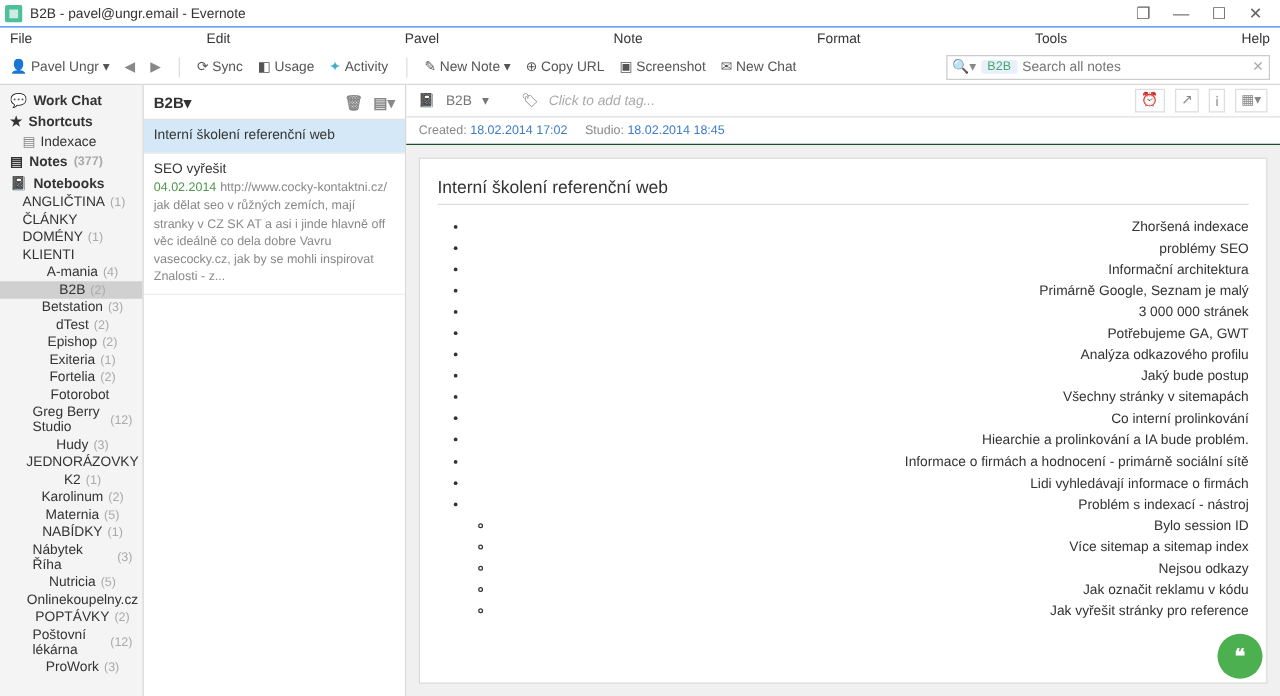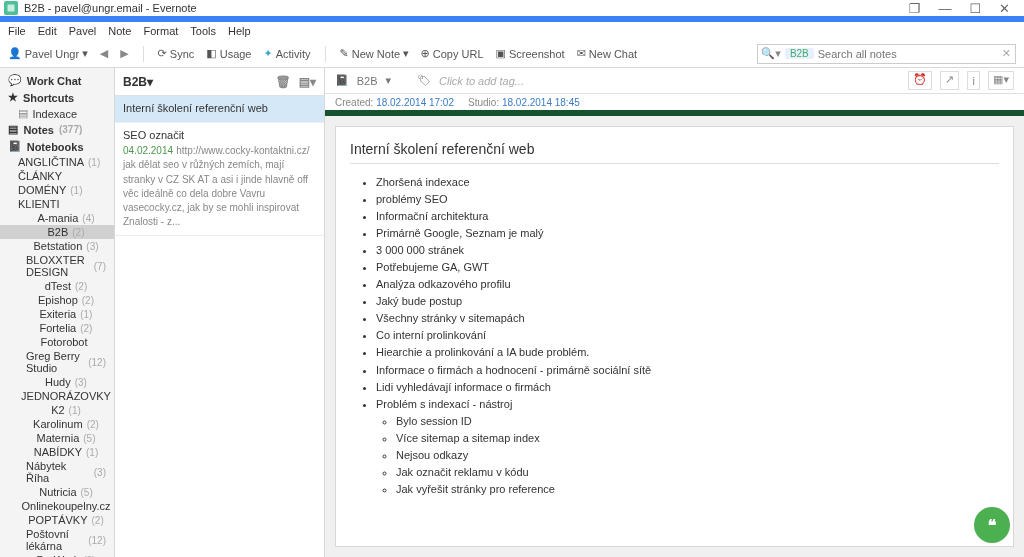--- a/index.html
+++ b/index.html
@@ -1,22 +1,22 @@
 <!DOCTYPE html>
 <html><head>
 <meta charset="utf-8">
 <style>
 * { box-sizing: border-box; margin: 0; padding: 0; }
 body { font-family: "Segoe UI", Tahoma, sans-serif; font-size: 11px; color: #333; background: #fff; height: 557px; width: 1024px; overflow: hidden; position: relative; }
-.titlebar { height: 22px; background: #fff; border-bottom: 6px solid #3b82f6; display: flex; align-items: center; padding: 0 4px; }
+.titlebar { height: 22px; background: #fff; border-bottom: 1px solid #3b82f6; display: flex; align-items: center; padding: 0 4px; }
 .titlebar .tb-icon { width: 14px; height: 14px; margin-right: 6px; }
 .titlebar .tb-title { font-size: 11px; }
 .titlebar .tb-controls { margin-left: auto; display: flex; gap: 18px; padding-right: 10px; }
 .titlebar .tb-controls span { font-size: 13px; color: #666; cursor: pointer; }
-.menubar { height: 18px; padding: 0 8px; display: flex; gap: 12px; font-size: 11px; align-items: center; }
+.menubar { height: 18px; padding: 0 8px; display: flex; gap: 12px; font-size: 11px; align-items: center; justify-content: space-between; }
 .menubar span { cursor: pointer; }
 .toolbar { height: 28px; border-bottom: 1px solid #d8d8d8; display: flex; align-items: center; padding: 0 8px; gap: 12px; font-size: 11px; color: #555; }
 .toolbar .tb-item { display: flex; align-items: center; gap: 3px; cursor: pointer; }
 .toolbar .tb-sep { width: 1px; height: 16px; background: #ddd; margin: 0 2px; }
 .toolbar .search { margin-left: auto; display: flex; align-items: center; border: 1px solid #ccc; height: 20px; padding: 0 4px; }
 .toolbar .search .tag { background: #e8f0fe; color: #4a6; padding: 0 5px; margin: 0 4px; font-size: 10px; border-radius: 2px; }
 .toolbar .search input { border: none; outline: none; font-size: 11px; width: 180px; color: #999; }
 .main { display: flex; height: calc(100% - 68px); }
 .sidebar { width: 115px; background: #f4f4f4; border-right: 1px solid #d8d8d8; overflow-y: auto; padding: 4px 0; font-size: 11px; }
 .sidebar .sb-section { display: flex; align-items: center; gap: 5px; padding: 2px 8px; font-weight: bold; cursor: pointer; }
@@ -32,26 +32,26 @@
 .notelist .note-card.selected { background: #d5e8f7; }
 .notelist .note-card .nc-title { font-size: 11px; color: #333; margin-bottom: 2px; }
 .notelist .note-card .nc-date { color: #4d964a; font-size: 10px; display: inline; }
 .notelist .note-card .nc-snip { color: #888; font-size: 10px; display: inline; line-height: 1.3; }
 .notelist .note-card .nc-body { line-height: 1.3; }
 .notepane { flex: 1; display: flex; flex-direction: column; }
 .notepane .np-toolbar { height: 26px; border-bottom: 1px solid #e0e0e0; display: flex; align-items: center; padding: 0 10px; gap: 10px; }
 .notepane .np-toolbar .np-left { display: flex; align-items: center; gap: 8px; font-size: 11px; color: #777; }
 .notepane .np-toolbar .np-right { margin-left: auto; display: flex; gap: 8px; color: #888; }
 .notepane .np-toolbar .np-right span { border: 1px solid #ddd; padding: 1px 4px; font-size: 11px; cursor: pointer; }
-.notepane .np-meta { height: 22px; padding: 0 10px; display: flex; align-items: center; gap: 14px; font-size: 10px; color: #888; border-bottom: 6px solid #14532d; }
+.notepane .np-meta { height: 22px; padding: 0 10px; display: flex; align-items: center; gap: 14px; font-size: 10px; color: #888; border-bottom: 1px solid #14532d; }
 .notepane .np-meta .val { color: #3b7bc7; }
 .notepane .np-content { flex: 1; background: #f0f0f0; padding: 10px; overflow-y: auto; }
 .notepane .paper { background: #fff; border: 1px solid #d8d8d8; padding: 14px; min-height: 100%; }
 .notepane .paper h2 { font-size: 14px; font-weight: normal; border-bottom: 1px solid #ddd; padding-bottom: 6px; margin-bottom: 10px; }
-.notepane .paper ul { padding-left: 26px; font-size: 11px; line-height: 1.55; }
+.notepane .paper ul { padding-left: 26px; font-size: 11px; line-height: 1.55; text-align: right; }
 .notepane .paper ul ul { padding-left: 20px; }
 .fab { position: absolute; bottom: 14px; right: 14px; width: 36px; height: 36px; background: #4caf50; border-radius: 50%; display: flex; align-items: center; justify-content: center; color: #fff; font-size: 16px; font-weight: bold; cursor: pointer; }
 </style>
 </head>
 <body>
 
 <div class="titlebar">
   <svg class="tb-icon" viewBox="0 0 16 16">
       <rect width="16" height="16" fill="#4dbf99" rx="2"></rect>
       <path d="M4 4 h8 v8 h-8z" fill="#fff" opacity="0.7"></path>
@@ -170,24 +170,20 @@
         </div>
         <div class="sb-item sb-sub active">
           <span>B2B</span> 
           <span class="count">(2)</span>
         </div>
         <div class="sb-item sb-sub">
           <span>Betstation</span> 
           <span class="count">(3)</span>
         </div>
         <div class="sb-item sb-sub">
-          <span>BLOXXTER DESIGN</span> 
-          <span class="count">(7)</span>
-        </div>
-        <div class="sb-item sb-sub">
           <span>dTest</span> 
           <span class="count">(2)</span>
         </div>
         <div class="sb-item sb-sub">
           <span>Epishop</span> 
           <span class="count">(2)</span>
         </div>
         <div class="sb-item sb-sub">
           <span>Exiteria</span> 
           <span class="count">(1)</span>
@@ -260,21 +256,21 @@
       <div class="nl-icons">
         <span>🗑</span>
         <span>▤▾</span>
       </div>
     </div>
     <div class="nl-body" id="nlbody">
         <div class="note-card selected">
           <div class="nc-title">Interní školení referenční web</div>
         </div>
         <div class="note-card">
-          <div class="nc-title">SEO označit</div>
+          <div class="nc-title">SEO vyřešit</div>
           <div class="nc-body"><span class="nc-date">04.02.2014</span> <span class="nc-snip">http://www.cocky-kontaktni.cz/ jak dělat seo v růžných zemích, mají stranky v CZ SK AT a asi i jinde hlavně off věc ideálně co dela dobre Vavru vasecocky.cz, jak by se mohli inspirovat Znalosti - z...</span></div>
         </div>
       </div>
   </div>
 
   <div class="notepane">
     <div class="np-toolbar">
       <div class="np-left">
         <span>📓</span>
         <span>B2B</span>

